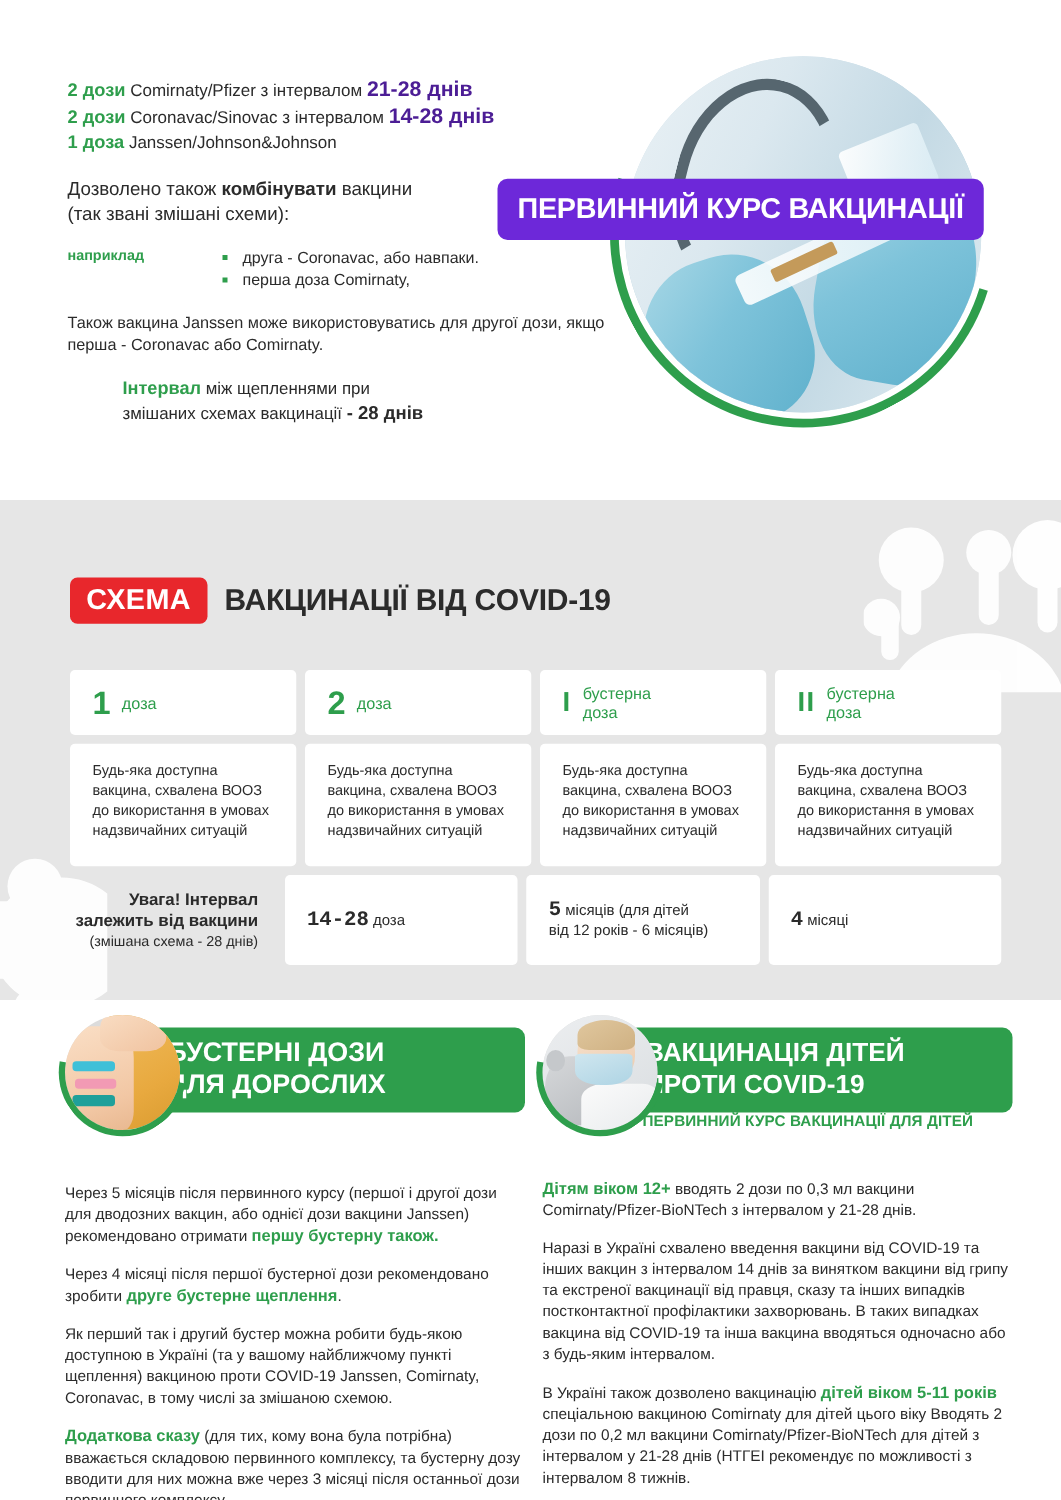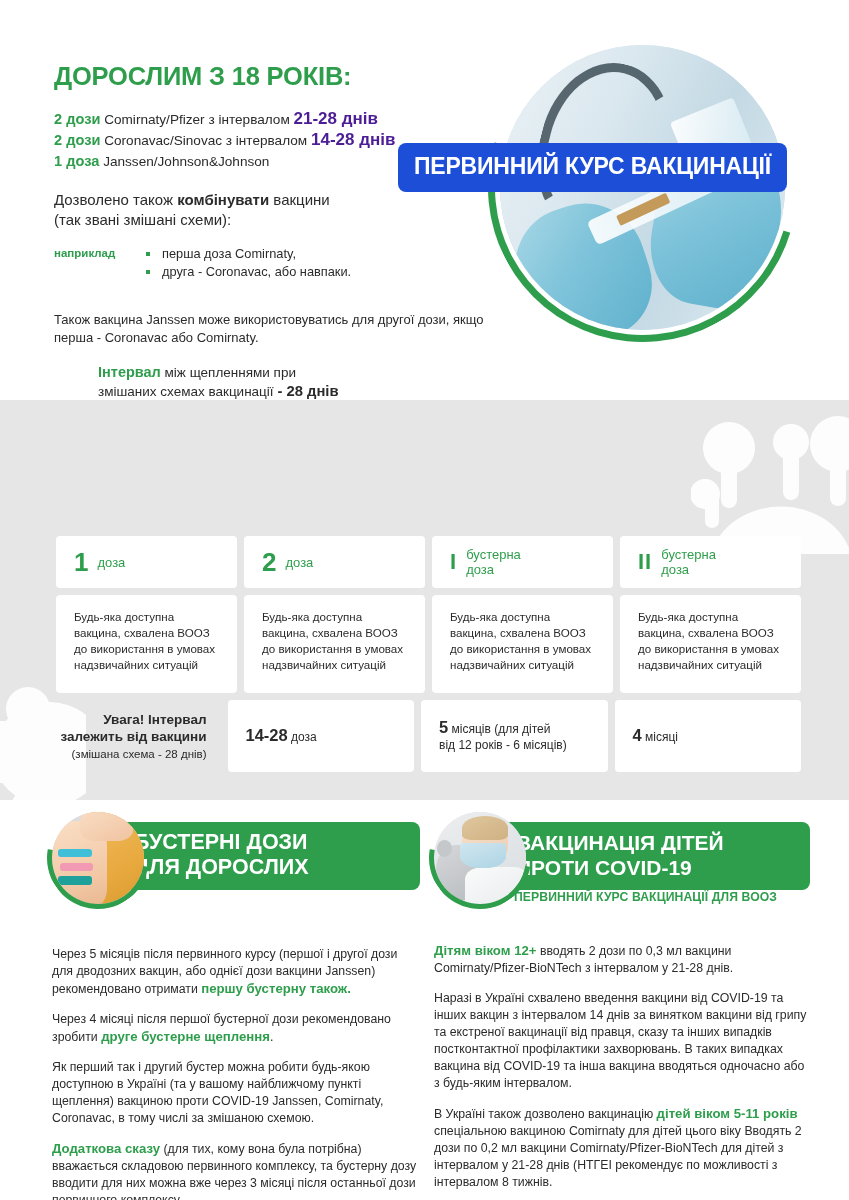--- a/index.html
+++ b/index.html
@@ -60,21 +60,22 @@
     font-size: 15px;
     line-height: 20px;
     color: #2b2b2b;
     margin-bottom: 15px;
   }
   .combine-text b { font-weight: bold; }
 
   .example-row {
     display: flex;
     align-items: flex-start;
-    margin-bottom: 30px;
+    margin-bottom: 16px;
+    gap: 32px;
   }
   .example-label {
     color: #2e9e4c;
     font-weight: bold;
     font-size: 11.5px;
     width: 86px;
     flex: none;
     padding-top: 2px;
   }
   .example-items { flex: 1; }
@@ -169,21 +170,21 @@
     border: 7px solid #2e9e4c;
     border-top-color: transparent;
     border-right-color: transparent;
     transform: rotate(-28deg);
   }
 
   .primary-badge {
     position: absolute;
     left: 398px;
     top: 143px;
-    background: #1d4ed8;
+    background: #6d28d9;
     color: #ffffff;
     font-weight: bold;
     font-size: 23px;
     line-height: 25px;
     padding: 11px 16px 13px 16px;
     border-radius: 8px;
     letter-spacing: -0.2px;
   }
 
   
@@ -268,21 +269,21 @@
     color: #2b2b2b;
   }
 
   .interval-cell {
     min-height: 72px;
     padding: 13px 18px;
     display: flex;
     flex-direction: column;
     justify-content: center;
   }
-  .interval-cell .big { font-weight: bold; font-size: 16.5px; }
+  .interval-cell .big { font-weight: bold; font-size: 16.5px; font-family: Liberation Mono, monospace; }
   .interval-cell .small { font-size: 12px; }
   .interval-cell .lines { font-size: 12px; line-height: 16px; }
 
   .warn-cell {
     background: transparent;
     text-align: right;
     padding: 10px 14px 10px 0;
     display: flex;
     flex-direction: column;
     justify-content: center;
@@ -421,21 +422,20 @@
   .body-left { position: absolute; top: 146px; left: 0; width: 368px; }
   .body-right { position: absolute; top: 142px; left: 0; width: 376px; }
 </style>
 </head>
 <body>
 
 <section class="sec-top">
 
   <div class="top-left">
 
-    <div class="adults-title">ДОРОСЛИМ З 18 РОКІВ:</div>
 
     <div class="dose-list">
       <div class="dose-line">
         <span class="num">2 дози</span>
         <span>Comirnaty/Pfizer з інтервалом</span>
         <span class="days">21-28 днів</span>
       </div>
       <div class="dose-line">
         <span class="num">2 дози</span>
         <span>Coronavac/Sinovac з інтервалом</span>
@@ -448,22 +448,22 @@
     </div>
 
     <div class="combine-text">
       <span>Дозволено також </span><b>комбінувати</b><span> вакцини</span><br>
       <span>(так звані змішані схеми):</span>
     </div>
 
     <div class="example-row">
       <div class="example-label">наприклад</div>
       <div class="example-items">
+        <div class="example-item">друга - Coronavac, або навпаки.</div>
         <div class="example-item">перша доза Comirnaty,</div>
-        <div class="example-item">друга - Coronavac, або навпаки.</div>
       </div>
     </div>
 
     <div class="janssen-note">Також вакцина Janssen може використовуватись для другої дози, якщо перша - Coronavac або Comirnaty.</div>
 
     <div class="interval-note">
       <span class="hl">Інтервал</span><span> між щепленнями при</span><br>
       <span>змішаних схемах вакцинації</span>
       <span class="strong">- 28 днів</span>
     </div>
@@ -505,20 +505,24 @@
       <circle cx="18" cy="42" r="14"></circle>
     <circle cx="16" cy="100" r="16"></circle>
       <circle cx="62" cy="122" r="17"></circle>
     <rect x="54" y="24" width="15" height="34" rx="7"></rect>
     <rect x="18" y="36" width="34" height="14" rx="7"></rect>
     <rect x="16" y="84" width="32" height="14" rx="7"></rect>
     <rect x="54" y="92" width="15" height="32" rx="7"></rect>
     <path d="M120 30 a56 52 0 1 0 0 78 z"></path>
   </svg>
 
+  <div class="scheme-head">
+    <span class="scheme-tag">СХЕМА</span>
+    <span class="scheme-title">ВАКЦИНАЦІЇ ВІД COVID-19</span>
+  </div>
 
   <div class="table-wrap">
 
     <div class="trow">
       <div class="tcell head-cell">
         <span class="head-num">1</span>
         <span class="head-lbl">доза</span>
       </div>
       <div class="tcell head-cell">
         <span class="head-num">2</span>
@@ -618,21 +622,21 @@
         <div class="kid-body"></div>
         <div class="kid-head"></div>
         <div class="kid-hair"></div>
         <div class="kid-mask"></div>
       </div>
       <div class="circ-ring"></div>
       <div class="banner-bar bar-right">
         <div>ВАКЦИНАЦІЯ ДІТЕЙ</div>
         <div>ПРОТИ COVID-19</div>
       </div>
-      <div class="banner-sub">ПЕРВИННИЙ КУРС ВАКЦИНАЦІЇ ДЛЯ ВООЗ</div>
+      <div class="banner-sub">ПЕРВИННИЙ КУРС ВАКЦИНАЦІЇ ДЛЯ ДІТЕЙ</div>
     </div>
 
     <div class="body-right">
       <div class="para">
         <span class="g">Дітям віком 12+</span><span> вводять 2 дози по 0,3 мл вакцини Comirnaty/Pfizer-BioNTech з інтервалом у 21-28 днів.</span>
       </div>
       <div class="para">Наразі в Україні схвалено введення вакцини від COVID-19 та інших вакцин з інтервалом 14 днів за винятком вакцини від грипу та екстреної вакцинації від правця, сказу та інших випадків постконтактної профілактики захворювань. В таких випадках вакцина від COVID-19 та інша вакцина вводяться одночасно або з будь-яким інтервалом.</div>
       <div class="para">
         <span>В Україні також дозволено вакцинацію </span><span class="g">дітей віком 5-11 років</span><span> спеціальною вакциною Comirnaty для дітей цього віку Вводять 2 дози по 0,2 мл вакцини Comirnaty/Pfizer-BioNTech для дітей з інтервалом у 21-28 днів (НТГЕІ рекомендує по можливості з інтервалом 8 тижнів.</span>
       </div>

